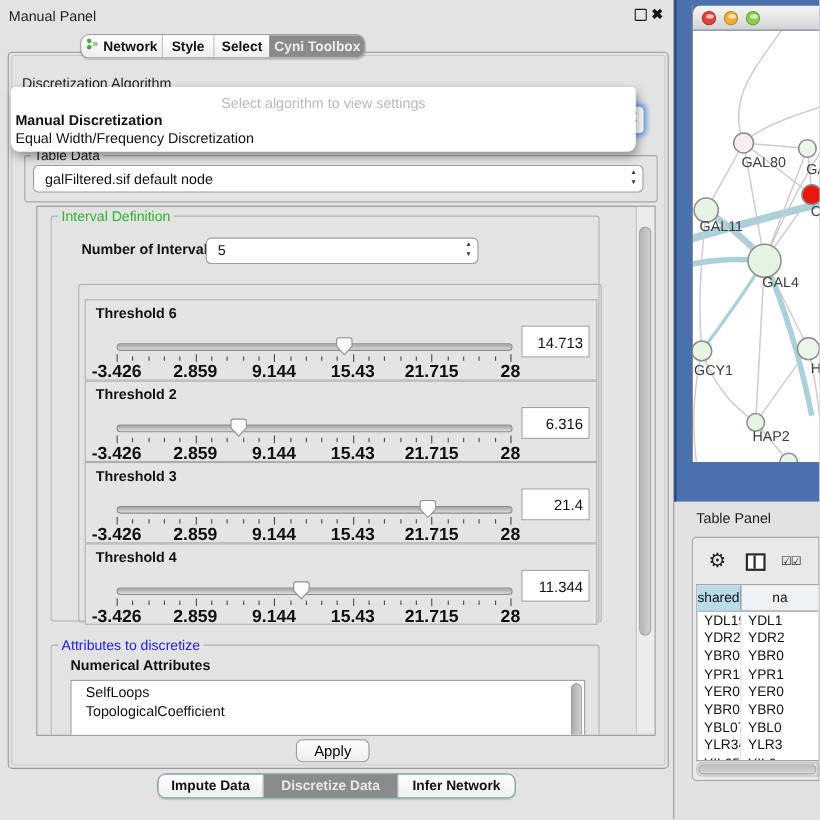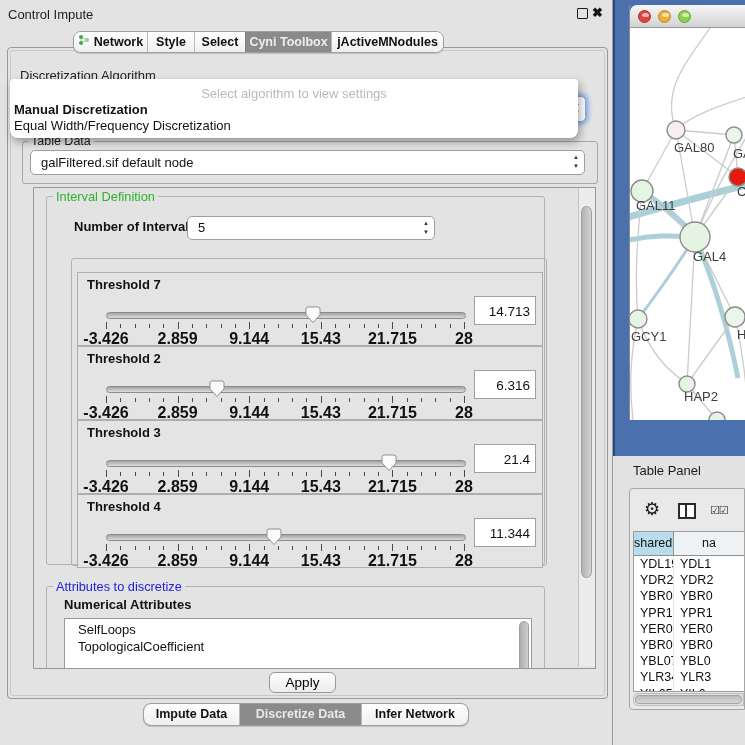--- a/index.html
+++ b/index.html
@@ -118,21 +118,21 @@
   .tcell.c1{flex:1;min-width:70px}
   .hscroll{position:absolute;left:3px;right:0;bottom:3px;height:11px;background:#e0e0e0;border:1px solid #bdbdbd;border-radius:5px 0 0 5px}
   .hthumb{position:absolute;left:1px;top:1px;width:105px;height:7px;border-radius:4px;
           background:linear-gradient(#bdbdbd,#d6d6d6);border:1px solid #a5a5a5}
 </style>
 </head>
 <body>
 
 <div class="cp">
   <div class="cp-title">
-    <span class="t">Control Impute</span>
+    <span class="t">Manual Panel</span>
     <span class="float-btn"></span>
     <span class="close-btn">✖</span>
   </div>
 
   <div class="toptabs">
     <div class="ttab" style="width:73px">
       <span>
         <svg width="12" height="12" viewBox="0 0 12 12">
           <line x1="3" y1="3" x2="9" y2="6" stroke="#9fca9f" stroke-width="1"></line>
           <line x1="3" y1="9" x2="9" y2="6" stroke="#9fca9f" stroke-width="1"></line>
@@ -146,23 +146,20 @@
     </div>
     <div class="ttab" style="width:47px">
         <span>Style</span>
       </div>
     <div class="ttab" style="width:51px">
         <span>Select</span>
       </div>
     <div class="ttab sel" style="width:86px">
         <span>Cyni Toolbox</span>
       </div>
-    <div class="ttab" style="width:112px">
-        <span>jActiveMNodules</span>
-      </div>
   </div>
 
   <div class="content-outer"></div>
   <div class="content-inner"></div>
 
   <span class="disc-title">Discretization Algorithm</span>
   <div class="disc-combo">
     <span class="steppers">▲<br>▼</span>
   </div>
 
@@ -184,21 +181,21 @@
       <span class="legend">Interval Definition</span>
       <span class="noi-label">Number of Intervals</span>
       <div class="mac-combo noi-combo">
         <span class="val">5</span>
         <span class="steppers">▲<br>▼</span>
       </div>
 
       <div class="group tg">
 
         <div class="tb" style="top:13px">
-          <div class="tlabel">Threshold 7</div>
+          <div class="tlabel">Threshold 6</div>
           <div class="slider">
             <div class="track"></div>
             <svg class="thumb" width="16" height="18" viewBox="0 0 16 18" style="left: 198.637px;">
                 <path d="M3 1 H13 Q15 1 15 3 V9 L8 16.5 L1 9 V3 Q1 1 3 1 Z" fill="#fbfbfb" stroke="#8f8f8f"></path>
               </svg>
             <div class="ticks">
                 <i class="major" style="left: 0px;"></i>
                 <i class="minor" style="left: 14.32px;"></i>
                 <i class="minor" style="left: 28.64px;"></i>
                 <i class="minor" style="left: 42.96px;"></i>

